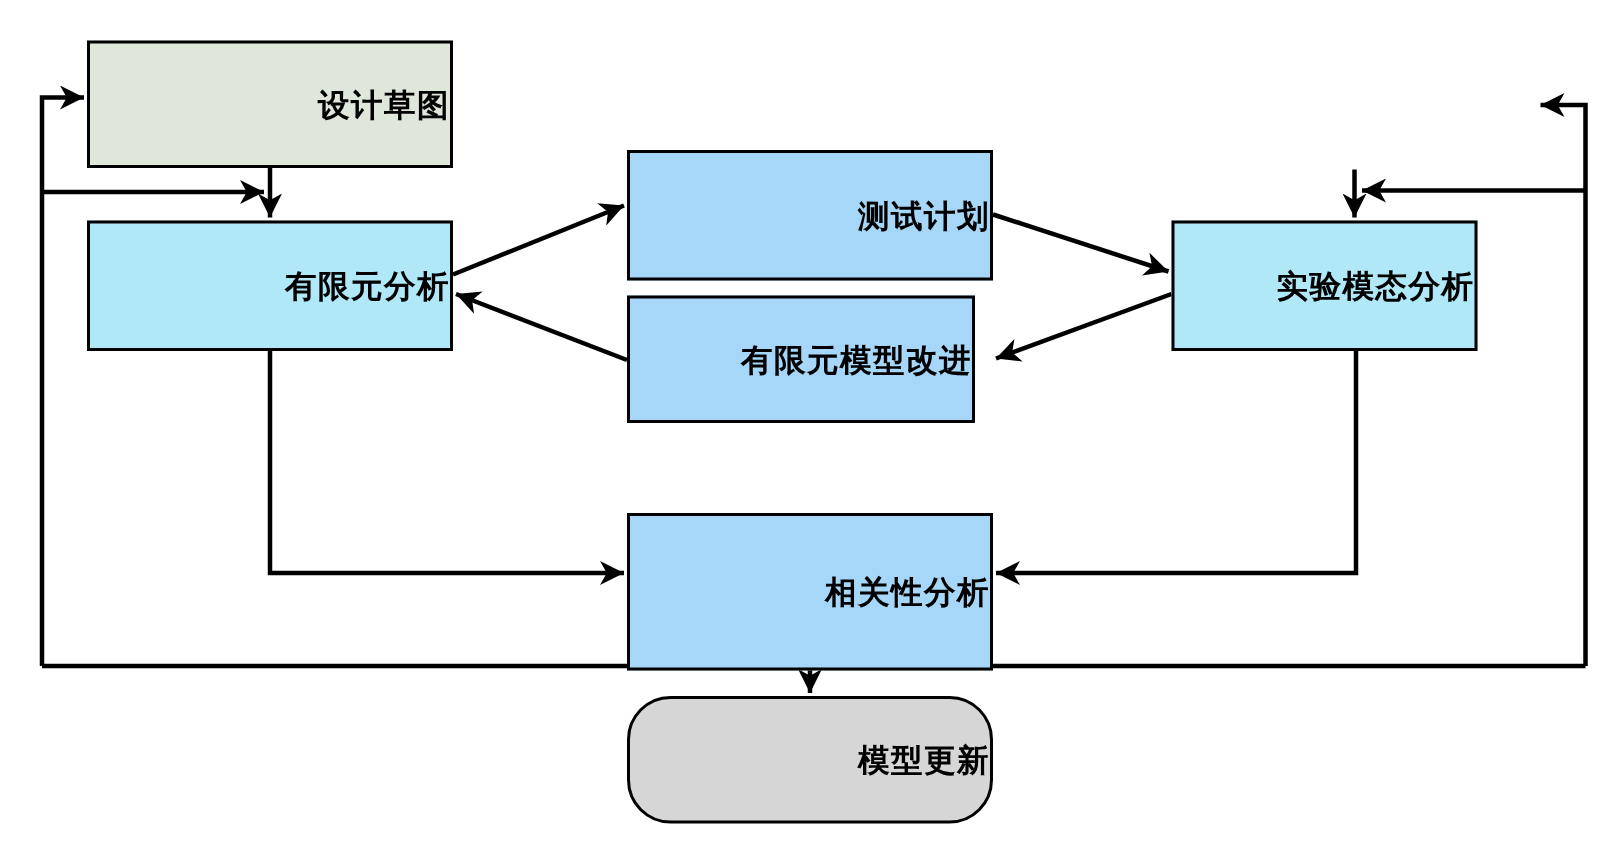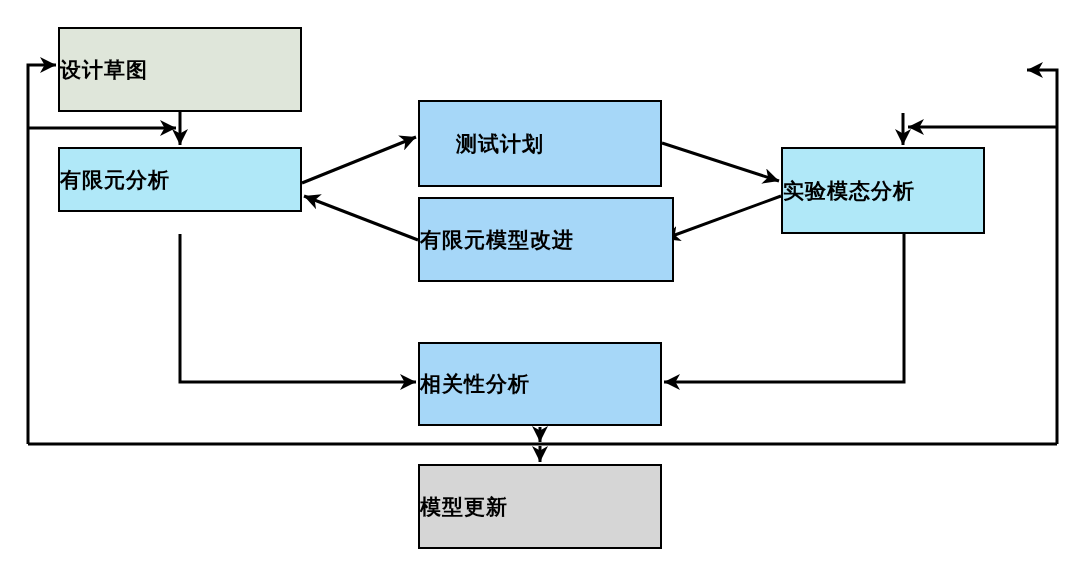--- a/index.html
+++ b/index.html
@@ -10,21 +10,21 @@
     font-family:"Liberation Sans",sans-serif;
     overflow:hidden;
   }
   #connector-layer{
     position:absolute;left:0;top:0;width:1080px;height:575px;
   }
   .node{
     position:absolute;
     box-sizing:border-box;
     border:2.5px solid #000000;
-    display:flex;align-items:center;justify-content:flex-start;
+    display:flex;align-items:center;justify-content:flex-end;
     font-size:21px;font-weight:bold;color:#000000;
     letter-spacing:1px;
     text-align:center;
   }
   path.conn{stroke:#000000;stroke-width:3;fill:none;}
 </style>
 </head>
 <body>
 
 <div id="stage">
@@ -51,37 +51,37 @@
     <path class="conn" d="M904 234 L904 382 L664 382" marker-end="url(#ah)"></path>
     <path class="conn" d="M540 427 L540 442" marker-end="url(#ah)"></path>
     <path class="conn" d="M540 446 L540 462" marker-end="url(#ah)"></path>
   </svg>
 
   <div class="node" style="left: 58px; top: 27px; width: 244px; height: 85px; background-color: rgb(223, 230, 218);">
     <span>设计草图</span>
   </div>
 
 
-  <div class="node" style="left: 58px; top: 147px; width: 244px; height: 65px; background-color: rgb(176, 232, 248);">
+  <div class="node" style="left: 58px; top: 147px; width: 244px; height: 87px; background-color: rgb(176, 232, 248);">
     <span>有限元分析</span>
   </div>
 
   <div class="node" style="left: 418px; top: 100px; width: 244px; height: 87px; background-color: rgb(166, 215, 248); padding-left: 36px;">
     <span>测试计划</span>
   </div>
 
-  <div class="node" style="left: 418px; top: 197px; width: 256px; height: 85px; background-color: rgb(166, 215, 248);">
+  <div class="node" style="left: 418px; top: 197px; width: 232px; height: 85px; background-color: rgb(166, 215, 248);">
     <span>有限元模型改进</span>
   </div>
 
   <div class="node" style="left: 781px; top: 147px; width: 204px; height: 87px; background-color: rgb(176, 232, 248);">
     <span>实验模态分析</span>
   </div>
 
-  <div class="node" style="left: 418px; top: 342px; width: 244px; height: 84px; background-color: rgb(166, 215, 248);">
+  <div class="node" style="left: 418px; top: 342px; width: 244px; height: 105px; background-color: rgb(166, 215, 248);">
     <span>相关性分析</span>
   </div>
 
-  <div class="node" style="left: 418px; top: 464px; width: 244px; height: 85px; background-color: rgb(214, 214, 214);">
+  <div class="node" style="left: 418px; top: 464px; width: 244px; height: 85px; background-color: rgb(214, 214, 214); border-radius: 29px;">
     <span>模型更新</span>
   </div>
 
 </div>
 
 </body></html>

